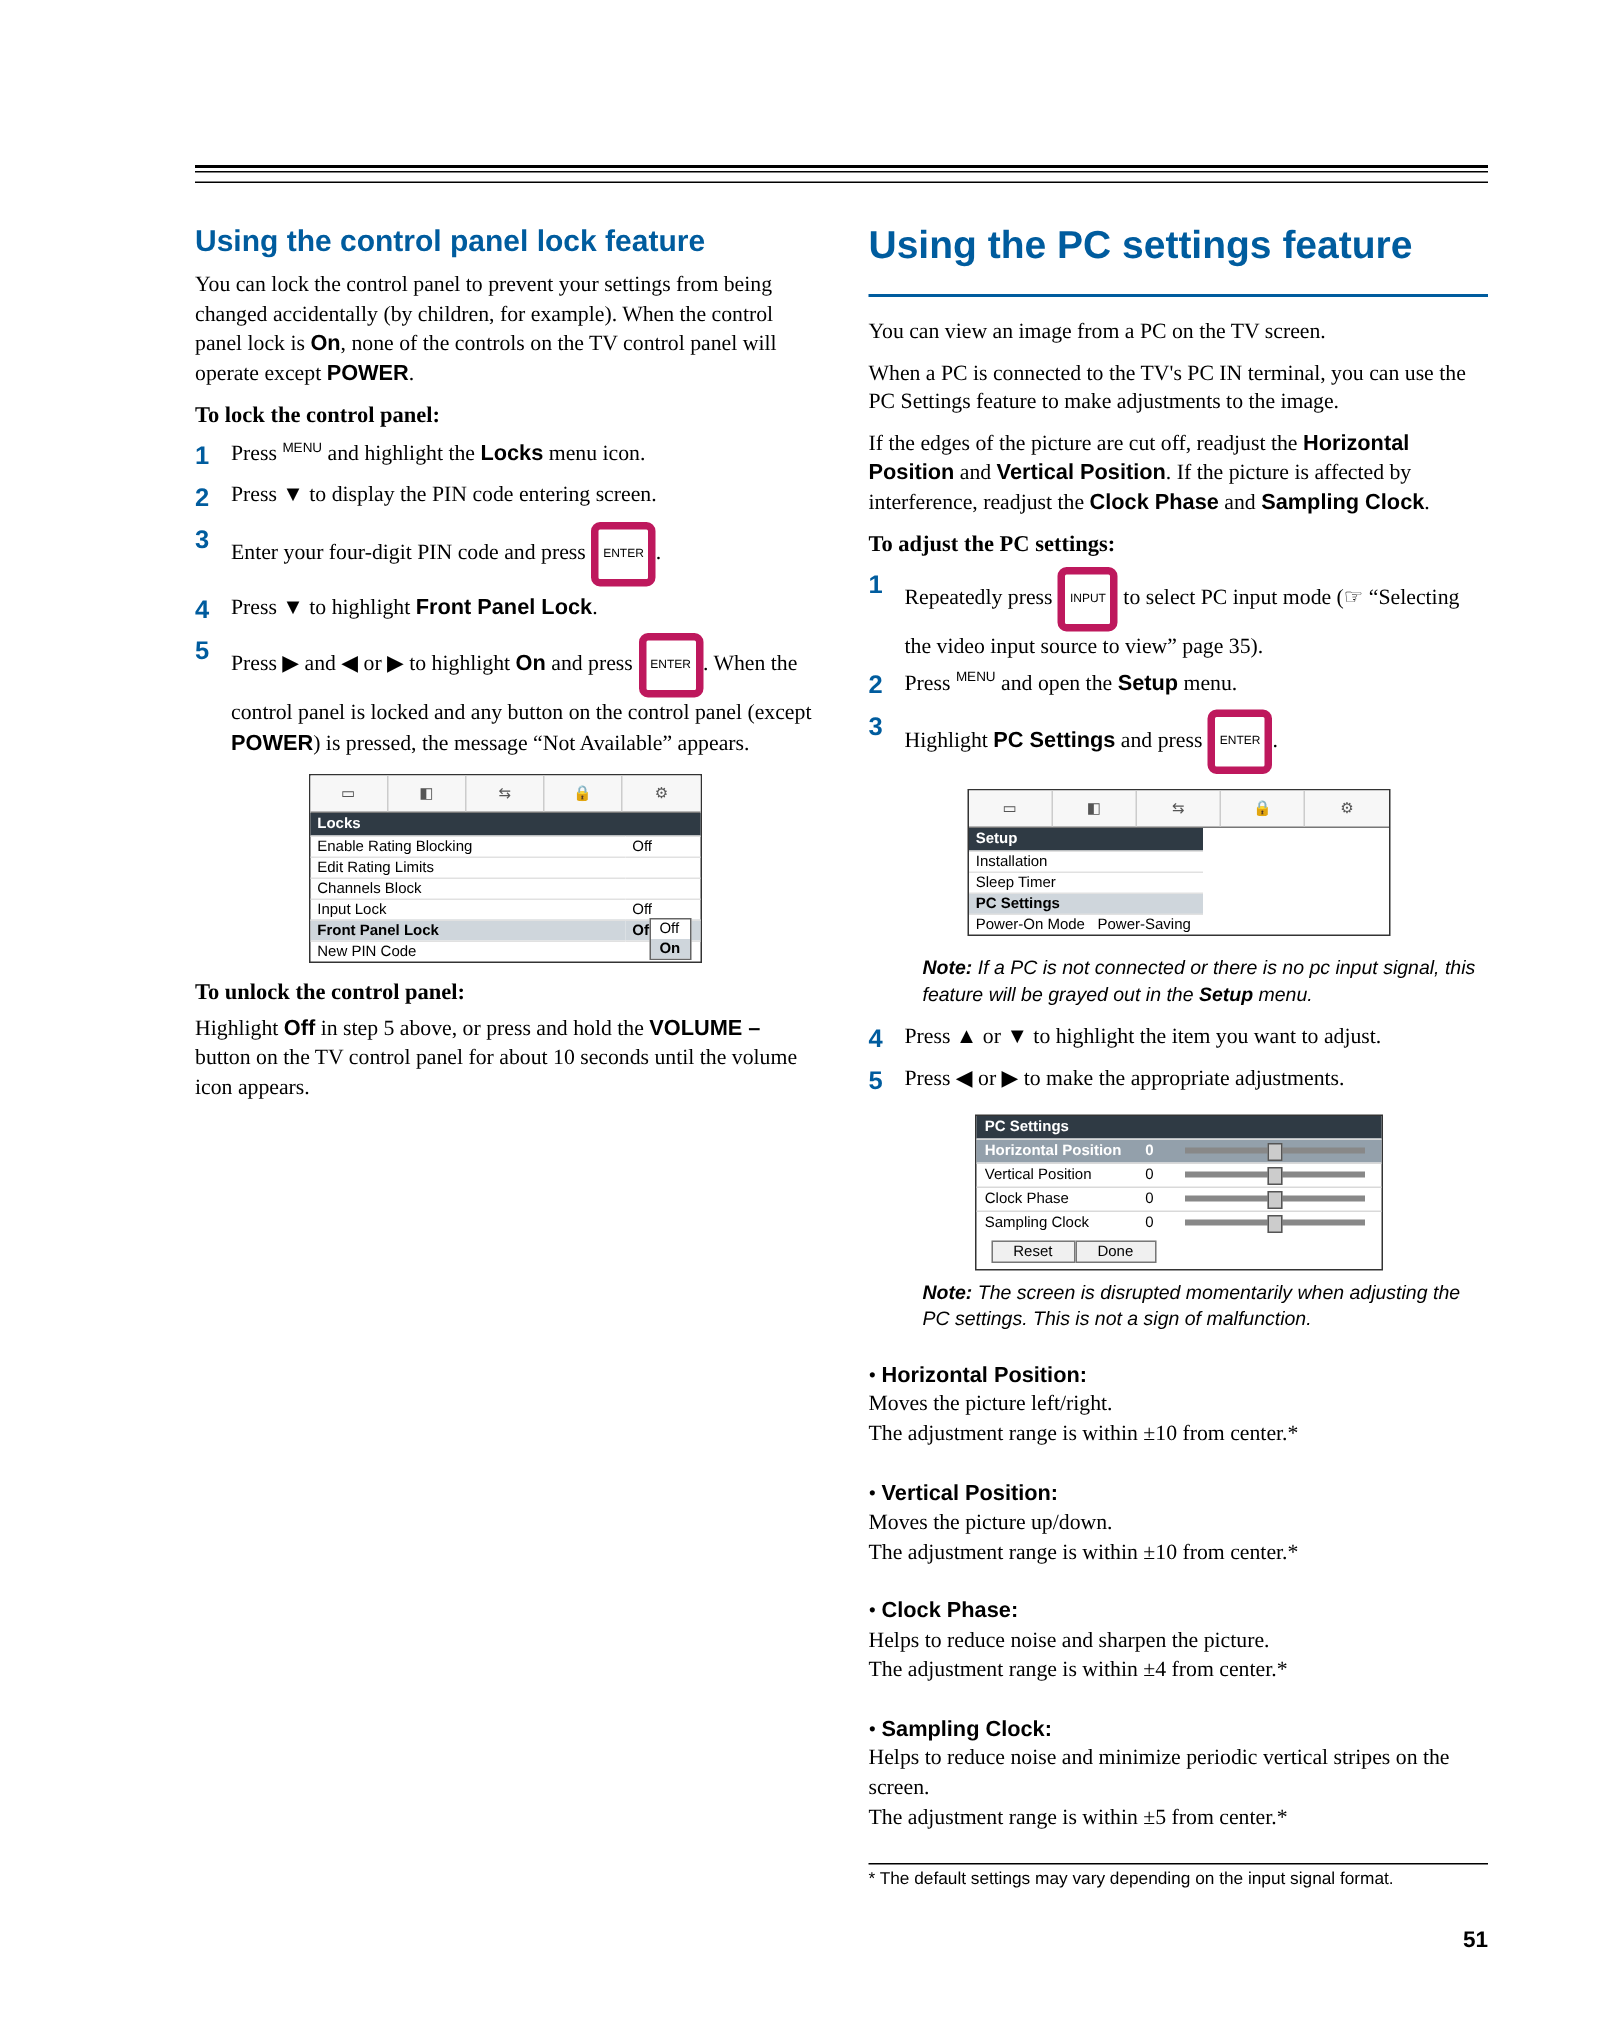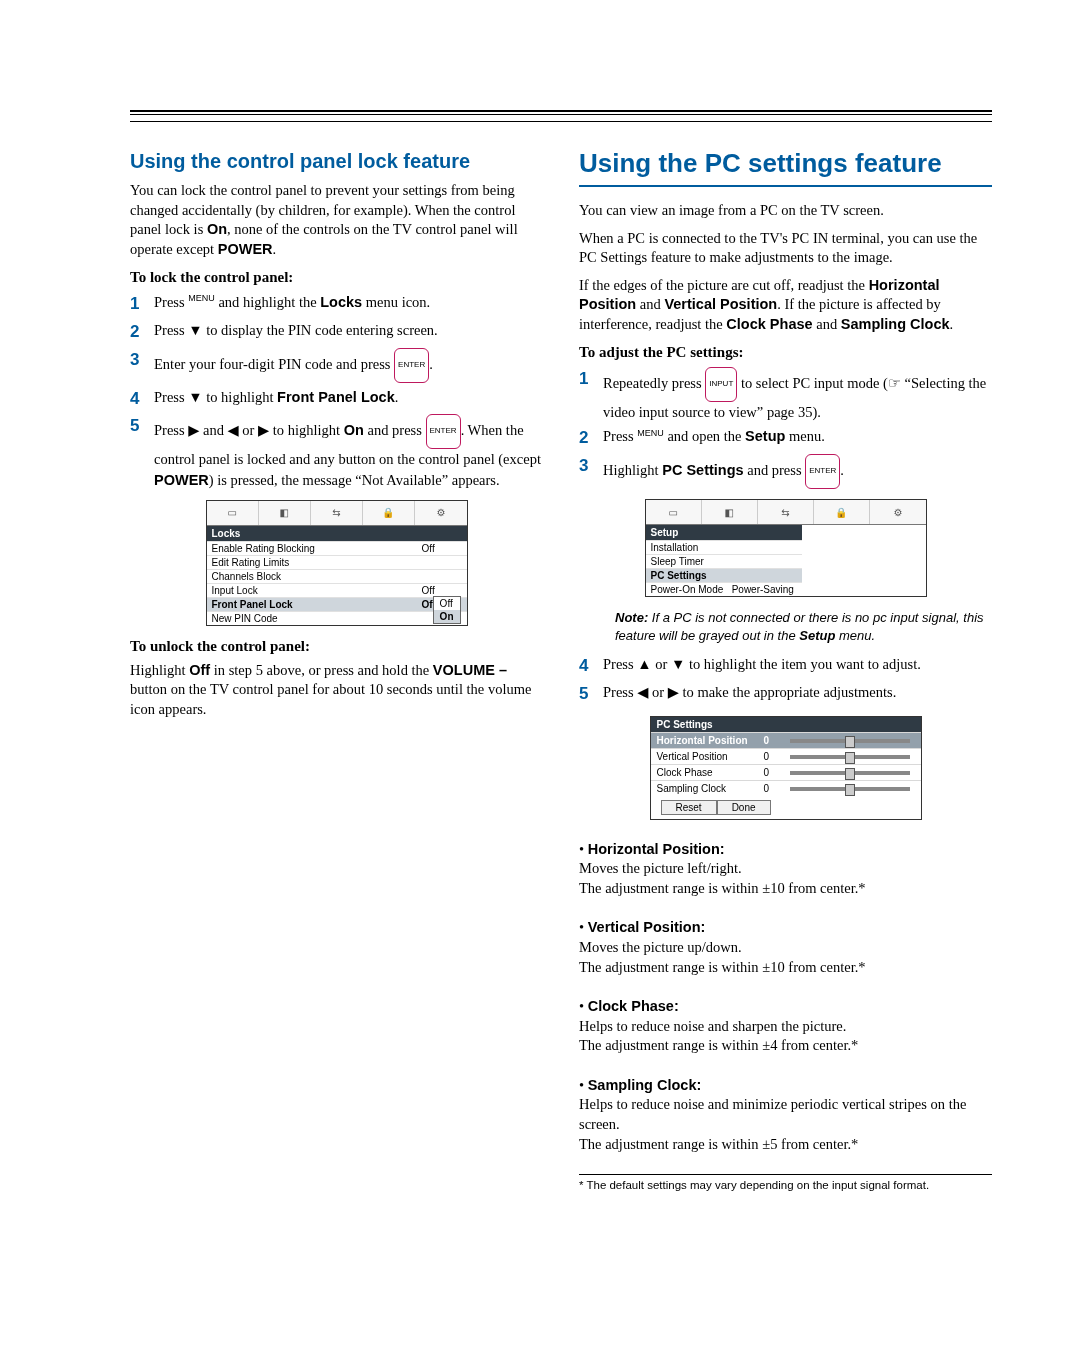--- a/index.html
+++ b/index.html
@@ -37,21 +37,21 @@
     font-size: 20px;
     margin: 12px 0 8px;
   }
   .h1 {
     font-family: Arial, Helvetica, sans-serif;
     font-weight: 900;
     color: #005c9e;
     font-size: 26px;
     margin: 10px 0 14px;
     border-bottom: 2px solid #005c9e;
-    padding-bottom: 6px;
+    padding-bottom: 17px;
   }
   .body {
     font-size: 14.5px;
     line-height: 1.35;
     margin: 0 0 8px;
   }
   .subhead {
     font-weight: bold;
     font-size: 15px;
     margin: 10px 0 6px;
@@ -141,21 +141,21 @@
   .mock2 td { padding: 2px 6px; border-top: 1px solid #d9d9d9; }
   .mock2 tr.sel td { background: #93a0ab; color: #fff; font-weight: bold; }
   .slider { display: inline-block; width: 120px; height: 4px; background: #888; position: relative; vertical-align: middle; }
   .slider .knob { position: absolute; left: 55px; top: -3px; width: 8px; height: 10px; background: #ccc; border: 1px solid #555; }
   .btnrow { display: flex; justify-content: flex-start; padding: 4px 10px; }
   .btnrow .btn { border: 1px solid #777; padding: 1px 14px; background: #f0f0f0; font-size: 10px; }
   .halfsplit .left { width: 56%; }
   .halfsplit { display: flex; }
   .menuicon { font-size: 9px; vertical-align: super; font-family: Arial, sans-serif; margin-top: 24px;}
   .keyicon {
-    display: inline-block; border: 1px solid #be185d; border-radius: 6px;
+    display: inline-block; border: 5px solid #be185d; border-radius: 6px;
     font-size: 8px; padding: 12px 3px; font-family: Arial, sans-serif;
     vertical-align: middle; line-height: 1.1;
   }
   .tabicon { color: #555; }
 </style>
 </head>
 <body>
 
 <div class="page">
   <div class="ruleA"></div>
@@ -345,20 +345,23 @@
                 <td><span class="slider"><span class="knob"></span></span></td>
               </tr>
         </tbody>
           </table>
         <div class="btnrow">
           <span class="btn">Reset</span>
           <span class="btn">Done</span>
         </div>
       </div>
 
+      <div class="note">
+        <span class="nb">Note:</span><span> The screen is disrupted momentarily when adjusting the PC settings. This is not a sign of malfunction.</span>
+      </div>
 
       <ul class="bullets">
         <li>• <span class="bname">Horizontal Position:</span><br>
           <span>Moves the picture left/right.</span><br>
           <span>The adjustment range is within ±10 from center.*</span></li>
         <li>• <span class="bname">Vertical Position:</span><br>
           <span>Moves the picture up/down.</span><br>
           <span>The adjustment range is within ±10 from center.*</span></li>
         <li>• <span class="bname">Clock Phase:</span><br>
           <span>Helps to reduce noise and sharpen the picture.</span><br>
@@ -366,13 +369,14 @@
         <li>• <span class="bname">Sampling Clock:</span><br>
           <span>Helps to reduce noise and minimize periodic vertical stripes on the screen.</span><br>
           <span>The adjustment range is within ±5 from center.*</span></li>
       </ul>
 
       <div class="footnote-rule"></div>
       <div class="footnote">*  The default settings may vary depending on the input signal format.</div>
     </div>
   </div>
 
+  <div class="pagenum">51</div>
 </div>
 
 </body></html>

